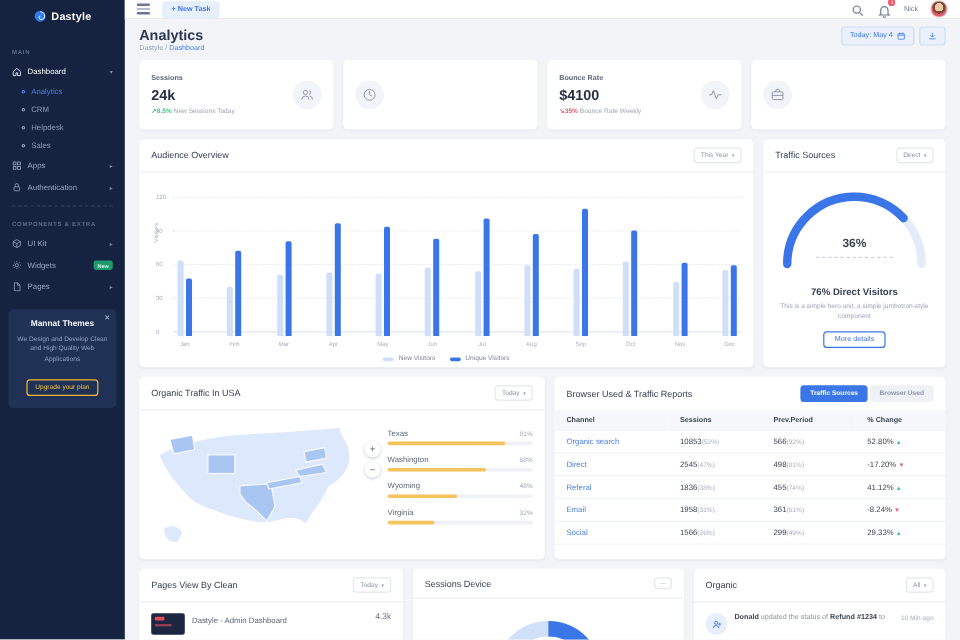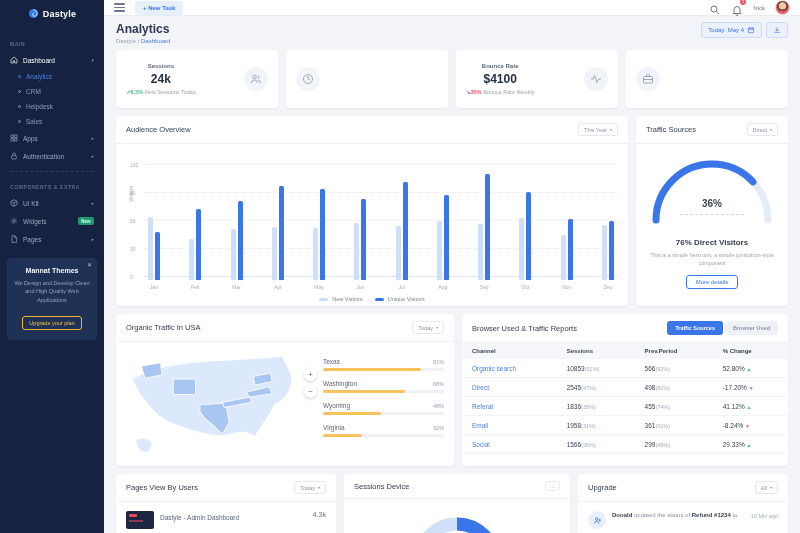--- a/index.html
+++ b/index.html
@@ -52,21 +52,21 @@
   .date-btn,.dl-btn { background:#eaf1fd; border:1px solid #cdddf7; color:#3b76e8; font-size:6px; border-radius:3px; padding:3px 6px; display:flex; align-items:center; gap:3px; cursor:pointer; font-family:inherit; }
   .date-btn svg,.dl-btn svg { width:8px; height:8px; stroke:#3b76e8; fill:none; stroke-width:2; }
 
   
   .card { background:#fff; border-radius:4px; box-shadow:0 1px 2px rgba(40,60,100,.06); }
   .card-head { display:flex; align-items:center; justify-content:space-between; padding:7px 10px; border-bottom:1px solid #eef1f6; }
   .card-title { font-size:7.5px; font-weight:normal; color:#343f52; }
   .filter-select { border:1px solid #e3e8ef; color:#8a93a6; font-size:5.5px; border-radius:3px; padding:2.5px 5px; background:#fff; cursor:pointer; display:flex; gap:3px; align-items:center; }
   .dots-btn { border:1px solid #e3e8ef; color:#8a93a6; font-size:6px; border-radius:3px; padding:1px 4px; background:#fff; cursor:pointer; line-height:1; }
 
-  .stats-row { display:grid; grid-template-columns:repeat(4,1fr); gap:8px; margin-bottom:8px;text-align:center; }
+  .stats-row { display:grid; grid-template-columns:repeat(4,1fr); gap:8px; margin-bottom:8px; }
   .stat-card { background:#fff; border-radius:4px; box-shadow:0 1px 2px rgba(40,60,100,.06); padding:8px 10px; display:flex; justify-content:space-between; align-items:center; height:58px; }
   .stat-label { font-size:6px; color:#5b6575; font-weight:bold; margin-bottom:3px; }
   .stat-value { font-size:12px; font-weight:bold; color:#252f45; margin-bottom:3px; }
   .stat-note { font-size:5.5px; color:#9aa3b2; }
   .stat-note .up { color:#3fc48b; font-weight:bold; }
   .stat-note .down { color:#ee5a6d; font-weight:bold; }
   .stat-icon { width:24px; height:24px; border-radius:50%; background:#f1f4f9; display:flex; align-items:center; justify-content:center; }
   .stat-icon svg { width:12px; height:12px; stroke:#8a93a6; fill:none; stroke-width:1.6; }
 
   .row2 { display:flex; gap:8px; margin-bottom:8px; }
@@ -600,21 +600,21 @@
                   <td class="chg-up">29.33% <span class="tri">▲</span></td>
                 </tr>
               </tbody>
           </table>
         </div>
       </div>
 
       <div class="row4">
         <div class="card pages-card">
           <div class="card-head">
-            <span class="card-title">Pages View By Users</span>
+            <span class="card-title">Pages View By Clean</span>
             <span class="filter-select">
                 <span>Today</span>
                 <span style="font-size:4px;">▾</span>
               </span>
           </div>
           <div id="pages-rows">
               <div class="page-row">
                 <div class="thumb">
                   <i class="a"></i>
                   <i class="b"></i>
@@ -633,21 +633,21 @@
           <div class="device-donut">
             <svg width="110" height="110" viewBox="0 0 110 110" style="margin-top:8px;">
               <circle cx="55" cy="55" r="38" fill="none" stroke="#cfe0f8" stroke-width="13"></circle>
               <circle id="donut-arc" cx="55" cy="55" r="38" fill="none" stroke="#3b76e8" stroke-width="13" transform="rotate(-90 55 55)" stroke-dasharray="119.38052083641213 1000"></circle>
             </svg>
           </div>
         </div>
 
         <div class="card activity-card">
           <div class="card-head">
-            <span class="card-title">Upgrade</span>
+            <span class="card-title">Organic</span>
             <span class="filter-select">
                 <span>All</span>
                 <span style="font-size:4px;">▾</span>
               </span>
           </div>
           <div id="activity-rows">
               <div class="act-row">
                 <div class="act-avatar">
                   <svg viewBox="0 0 24 24">
                     <circle cx="10" cy="8" r="3.5"></circle>

